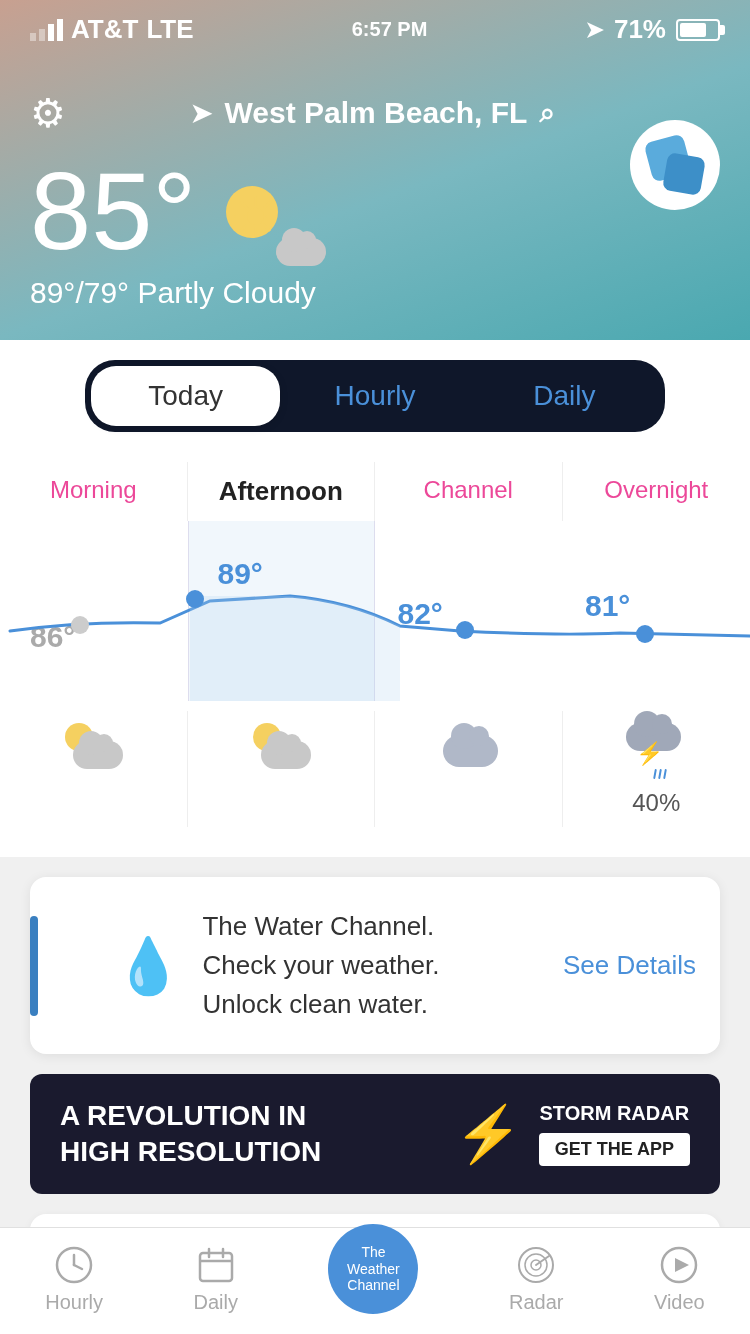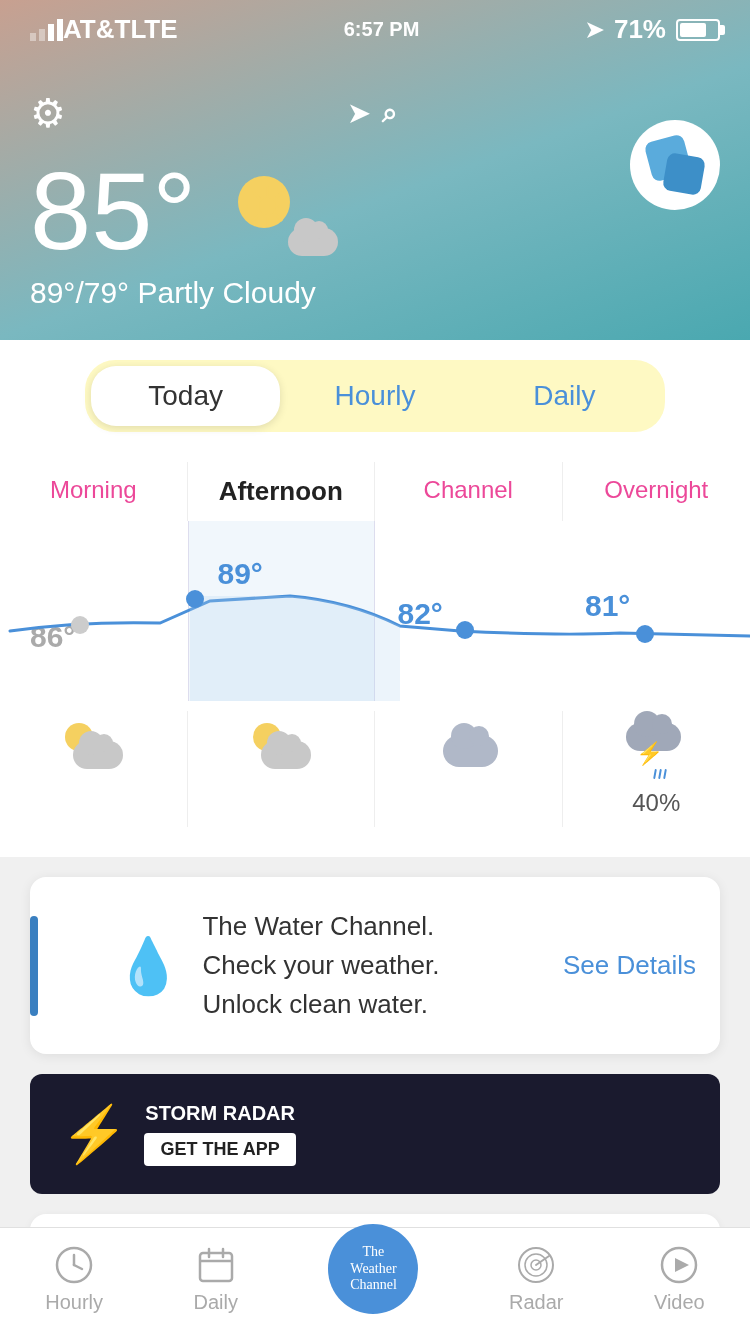--- a/index.html
+++ b/index.html
@@ -16,21 +16,21 @@
     .status-bar {
       background: transparent;
       display: flex;
       justify-content: space-between;
       align-items: center;
       padding: 14px 30px 8px;
       position: absolute;
       top: 0; left: 0; right: 0;
       z-index: 10;
     }
-    .status-left { display: flex; align-items: center; font-size: 26px; font-weight: 600; color: #fff; }
+    .status-left { display: flex; align-items: center; gap: 8px; font-size: 26px; font-weight: 600; color: #fff; }
     .status-center { font-size: 20px; font-weight: 600; color: #fff; }
     .status-right { display: flex; align-items: center; gap: 10px; font-size: 26px; font-weight: 600; color: #fff; }
     .signal-bars { display: flex; align-items: flex-end; gap: 3px; }
     .signal-bars span { background: #fff; display: block; width: 6px; }
     .signal-bars span:nth-child(1) { height: 8px; opacity: 0.4; }
     .signal-bars span:nth-child(2) { height: 12px; opacity: 0.4; }
     .signal-bars span:nth-child(3) { height: 17px; }
     .signal-bars span:nth-child(4) { height: 22px; }
     .battery-icon {
       display: inline-flex; align-items: center;
@@ -54,21 +54,21 @@
       display: flex;
       justify-content: space-between;
       align-items: center;
       margin-bottom: 20px;
     }
     .settings-icon { color: #fff; font-size: 40px; }
     .location-row {
       display: flex; align-items: center; gap: 12px;
       color: #fff; font-size: 30px; font-weight: 600;
     }
-    .hero-main { display: flex; align-items: flex-start; gap: 42px; }
+    .hero-main { display: flex; align-items: flex-end; gap: 30px; }
     .temp-big { font-size: 110px; font-weight: 200; color: #fff; line-height: 1; }
     .hero-avatar {
       width: 90px; height: 90px; background: #fff; border-radius: 50%;
       position: absolute; right: 30px; top: 120px;
       display: flex; align-items: center; justify-content: center;
       overflow: hidden;
     }
     .avatar-shapes {
       width: 55px; height: 55px; position: relative;
     }
@@ -85,21 +85,21 @@
     .hero-sub { color: #fff; font-size: 30px; margin-top: 10px; }
 
     
     .tabs-container {
       background: #fff;
       padding: 20px 30px;
       display: flex; justify-content: center;
     }
     .tabs {
       display: flex;
-      background: #fef9c3;
+      background: #0f172a;
       border-radius: 30px;
       padding: 6px;
       width: 100%;
       max-width: 580px;
     }
     .tab {
       flex: 1; text-align: center;
       padding: 14px 0;
       border-radius: 25px;
       font-size: 28px;
@@ -230,21 +230,20 @@
       display: flex; flex-direction: column;
       align-items: center; gap: 6px;
       cursor: pointer;
     }
     .nav-label { font-size: 20px; color: #aaa; }
     .nav-item.active-center .nav-circle {
       width: 90px; height: 90px; background: #4a90d9;
       border-radius: 50%; display: flex; flex-direction: column;
       align-items: center; justify-content: center;
       margin-top: -20px;
-      font-family: Liberation Serif, serif;
     }
     .nav-item.active-center .nav-circle-label {
       font-size: 14px; color: #fff; text-align: center; line-height: 1.2;
     }
 
     
     .svg-chart { display: block; }
 
     
     .bottom-spacer { height: 120px; }
@@ -273,20 +272,21 @@
       <div class="battery-icon">
         <div class="battery-fill"></div>
       </div>
     </div>
   </div>
 
   <div class="hero-top-row" style="margin-top: 10px;">
     <div class="settings-icon">⚙</div>
     <div class="location-row">
       <span style="font-size:26px;">➤</span>
+      <span>West Palm Beach, FL</span>
       <span style="font-size:28px; color:#fff;">⌕</span>
     </div>
     <div style="width:40px;"></div>
   </div>
 
   <div style="display: flex; align-items: flex-start; justify-content: space-between;">
     <div>
       <div class="hero-main">
         <div class="temp-big">85°</div>
 
@@ -390,20 +390,23 @@
 
 <div class="ad-card">
   <div style="width:8px;height:100px;background:#3a7fc0;border-radius:4px;position:absolute;left:30px;"></div>
   <div style="width:40px;"></div>
   <div style="font-size:55px;color:#4a90d9;">💧</div>
   <div class="ad-text">The Water Channel.<br>Check your weather.<br>Unlock clean water.</div>
   <div class="ad-link">See Details</div>
 </div>
 
 <div class="banner-ad">
+  <div>
+    <div class="banner-text-left">A REVOLUTION IN<br>HIGH RESOLUTION</div>
+  </div>
   <div style="display:flex;align-items:center;gap:16px;">
     <div style="font-size:55px;color:#f5c842;">⚡</div>
     <div class="banner-right">
       <div class="storm-radar-label">STORM RADAR</div>
       <div class="get-app-btn">GET THE APP</div>
     </div>
   </div>
 </div>
 
 <div style="margin: 0 30px; background: #fff; border-radius: 16px; height: 50px; box-shadow: 0 2px 8px rgba(0,0,0,0.06);"></div>

